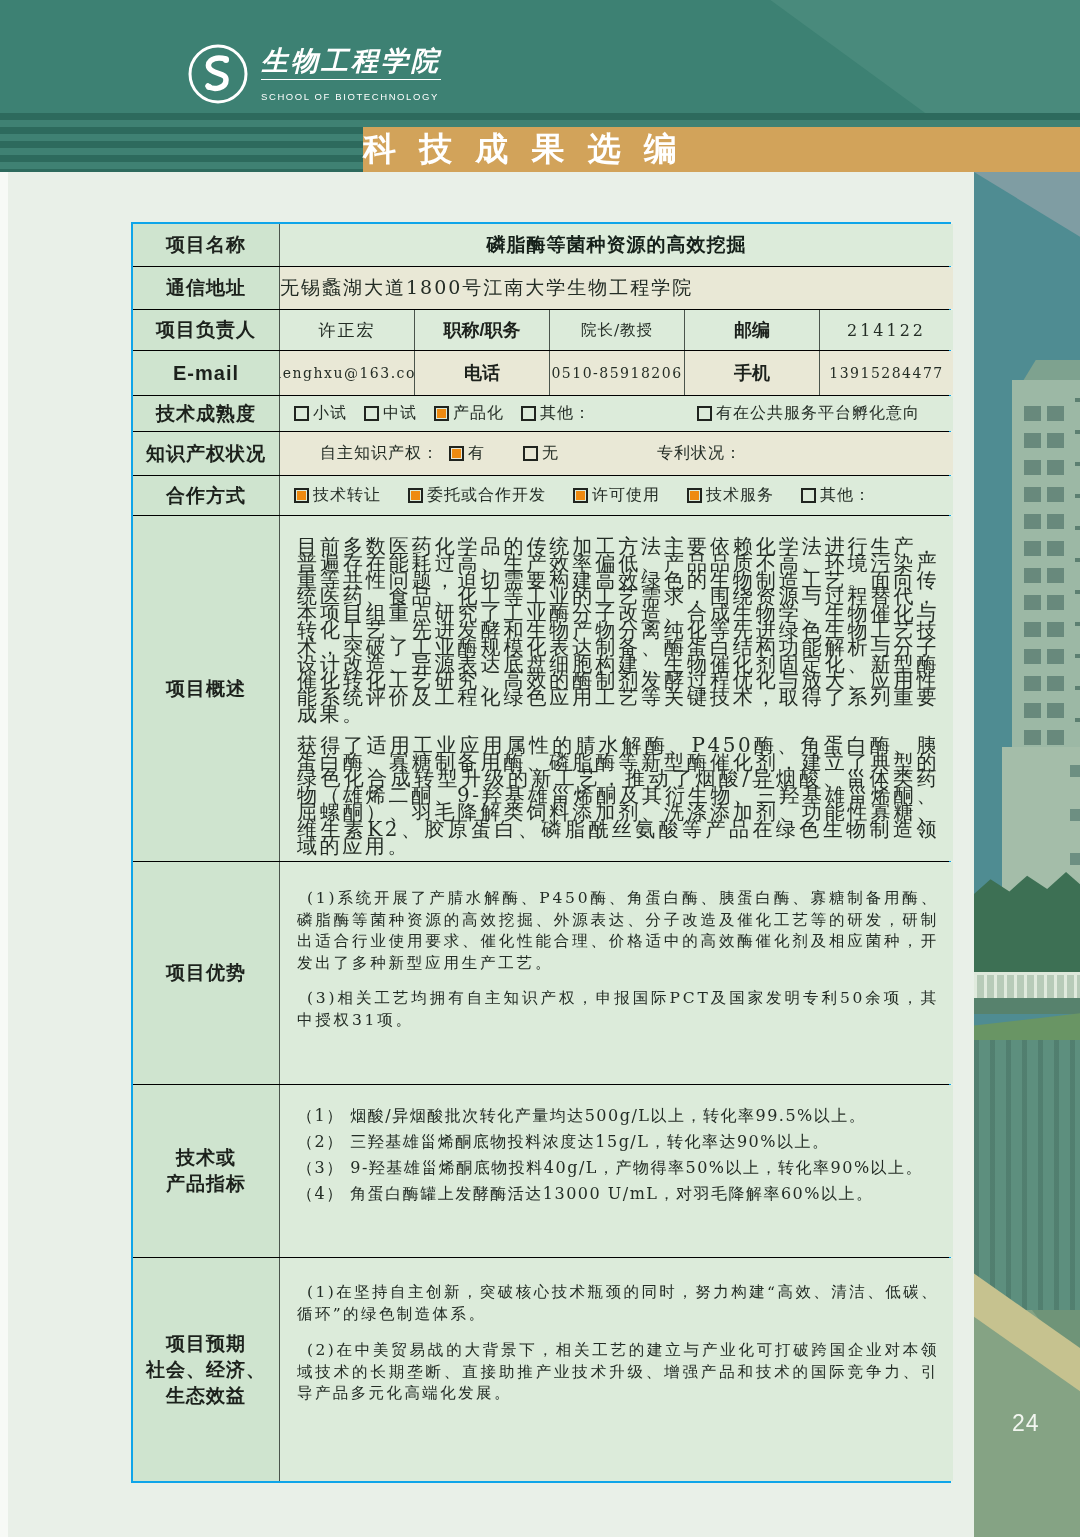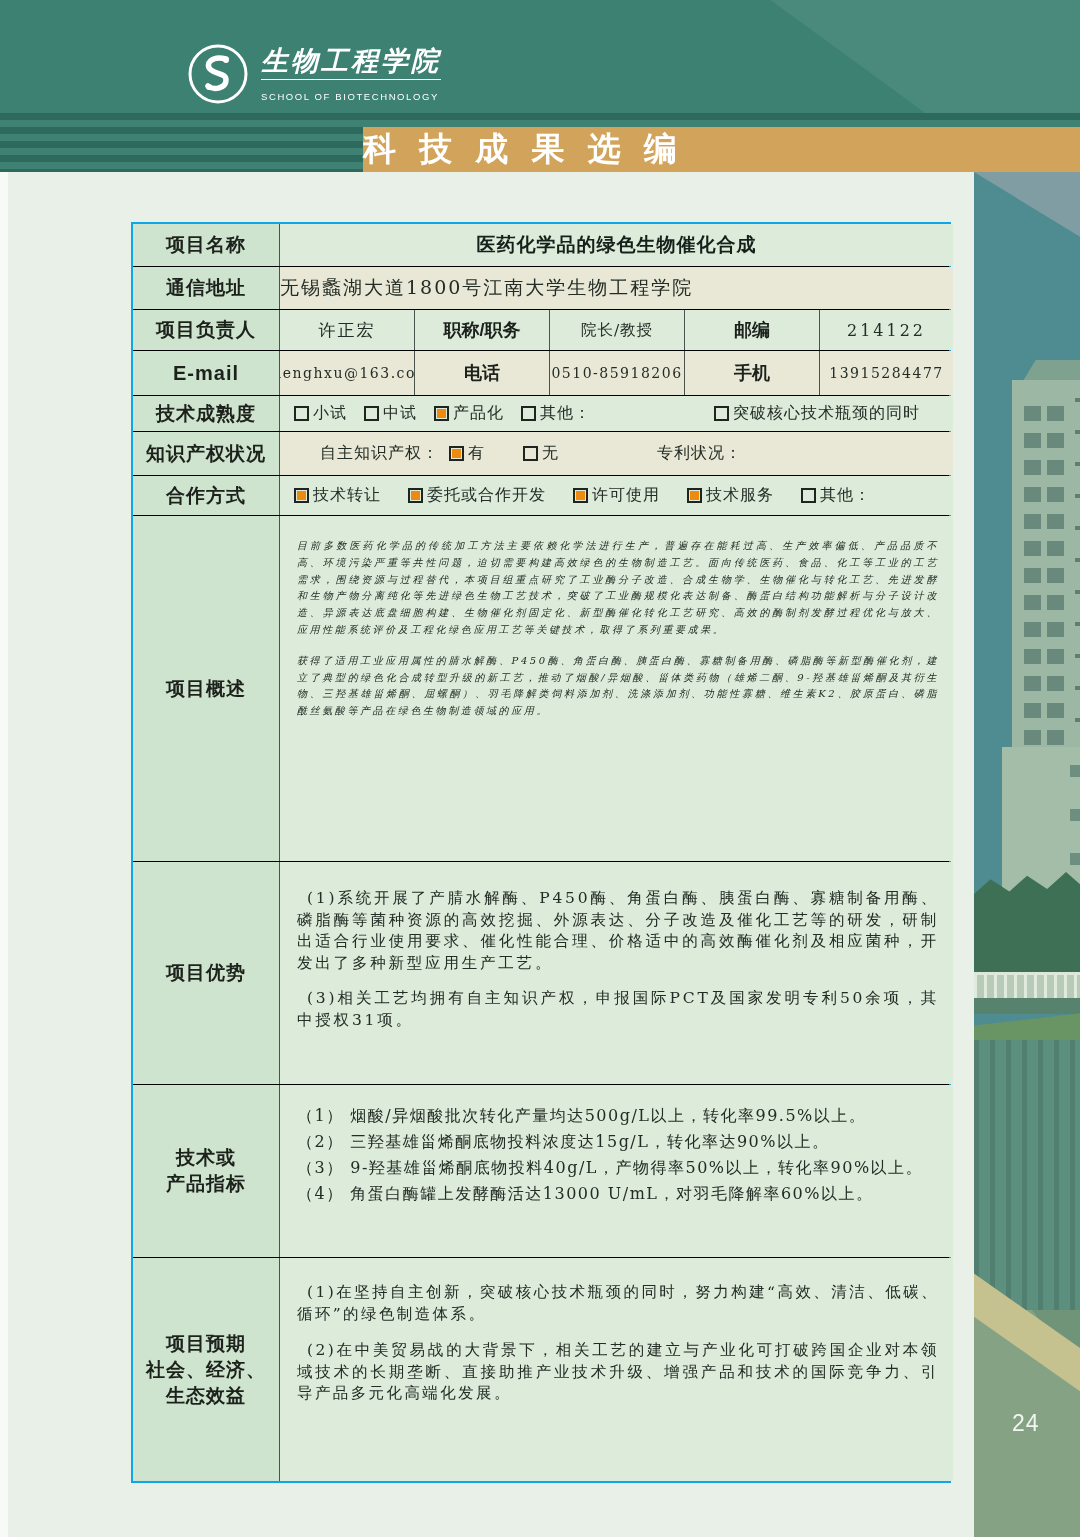--- a/index.html
+++ b/index.html
@@ -86,21 +86,21 @@
   .ip-row .pfx{margin-right:10px;}
   .ip-opts .opt{margin-right:38px;}
   .patent-lab{margin-left:60px;}
   .coop-opts{display:flex;width:100%;}
   .coop-opts .opt{margin-right:27px;}
 
   .bigcell{flex-direction:column;align-items:stretch;justify-content:flex-start;
       font-family:"DejaVu Serif",serif;color:#232c25;text-align:justify;}
   .bigcell p{margin:0;}
   .ov{padding:22px 14px 0 17px;}
-  .ov p{font-size:10px;line-height:16.8px;letter-spacing:2.6px;margin-bottom:14px;font-style:italic;}
+  .ov p{font-size:20px;line-height:16.8px;letter-spacing:2.6px;margin-bottom:14px;}
   .adv{padding:26px 14px 0 17px;}
   .adv p{font-size:15.5px;line-height:21.6px;letter-spacing:2.8px;margin-bottom:14px;text-indent:10px;}
   .ind{padding:18px 14px 0 17px;}
   .ind p{font-size:16px;line-height:26px;letter-spacing:1.5px;margin-bottom:0;}
   .ben{padding:24px 14px 12px 17px;}
   .ben p{font-size:15.5px;line-height:21.6px;letter-spacing:2.4px;margin-bottom:15px;text-indent:10px;}
   .multiline-lab{flex-direction:column;line-height:26px;}
 </style>
 </head>
 <body>
@@ -149,21 +149,21 @@
     <div class="shore-dark"></div>
     <div class="sand"></div>
     <div class="pagenum">24</div>
   </div>
 
   <div class="tbl">
 
     <div class="row">
       <div class="cell lab">项目名称</div>
       <div class="cell wide green">
-        <span class="title-text">医药化学品的绿色生物催化合成</span>
+        <span class="title-text">磷脂酶等菌种资源的高效挖掘</span>
       </div>
     </div>
 
     <div class="row">
       <div class="cell lab">通信地址</div>
       <div class="cell wide beige kai">
         <span class="addr">无锡蠡湖大道1800号江南大学生物工程学院</span>
       </div>
     </div>
 
@@ -202,21 +202,21 @@
               <span>产品化</span>
             </span>
             <span class="opt">
               <span class="cb"></span>
               <span>其他：</span>
             </span>
           </span>
         <span class="extra-opt" style="display:inline-flex;margin-right:6px">
             <span class="opt">
               <span class="cb"></span>
-              <span>突破核心技术瓶颈的同时</span>
+              <span>有在公共服务平台孵化意向</span>
             </span>
           </span>
       </div>
     </div>
 
     <div class="row">
       <div class="cell lab">知识产权状况</div>
       <div class="cell wide beige optrow ip-row">
         <span class="pfx" style="margin-left:26px">自主知识产权：</span>
         <span class="ip-opts" style="display:inline-flex">

